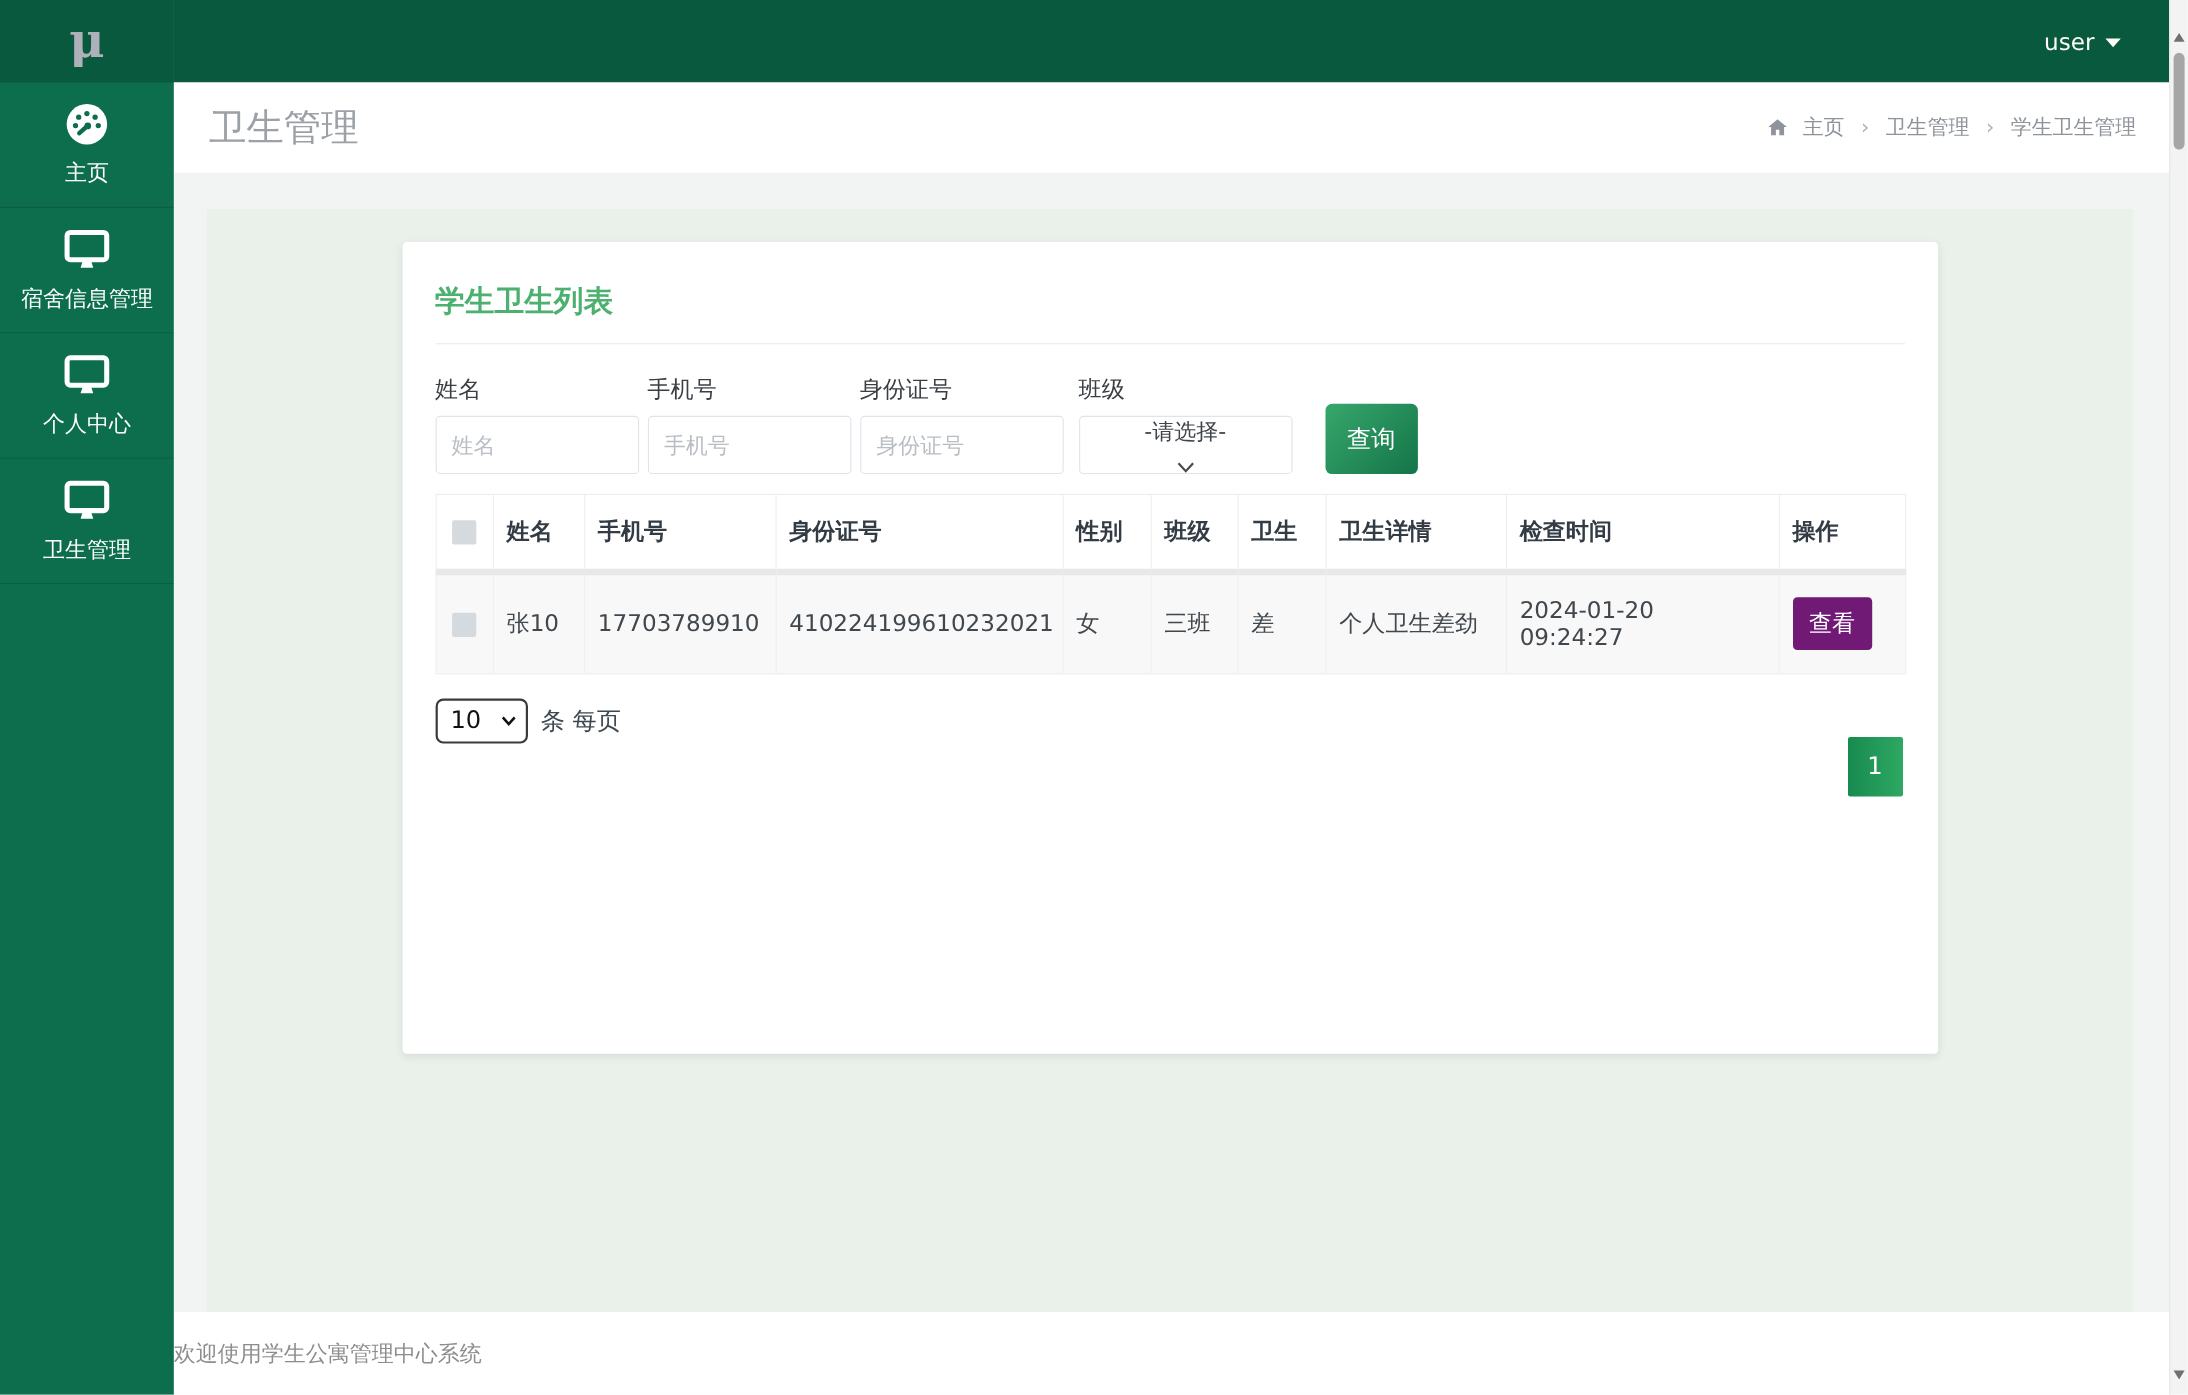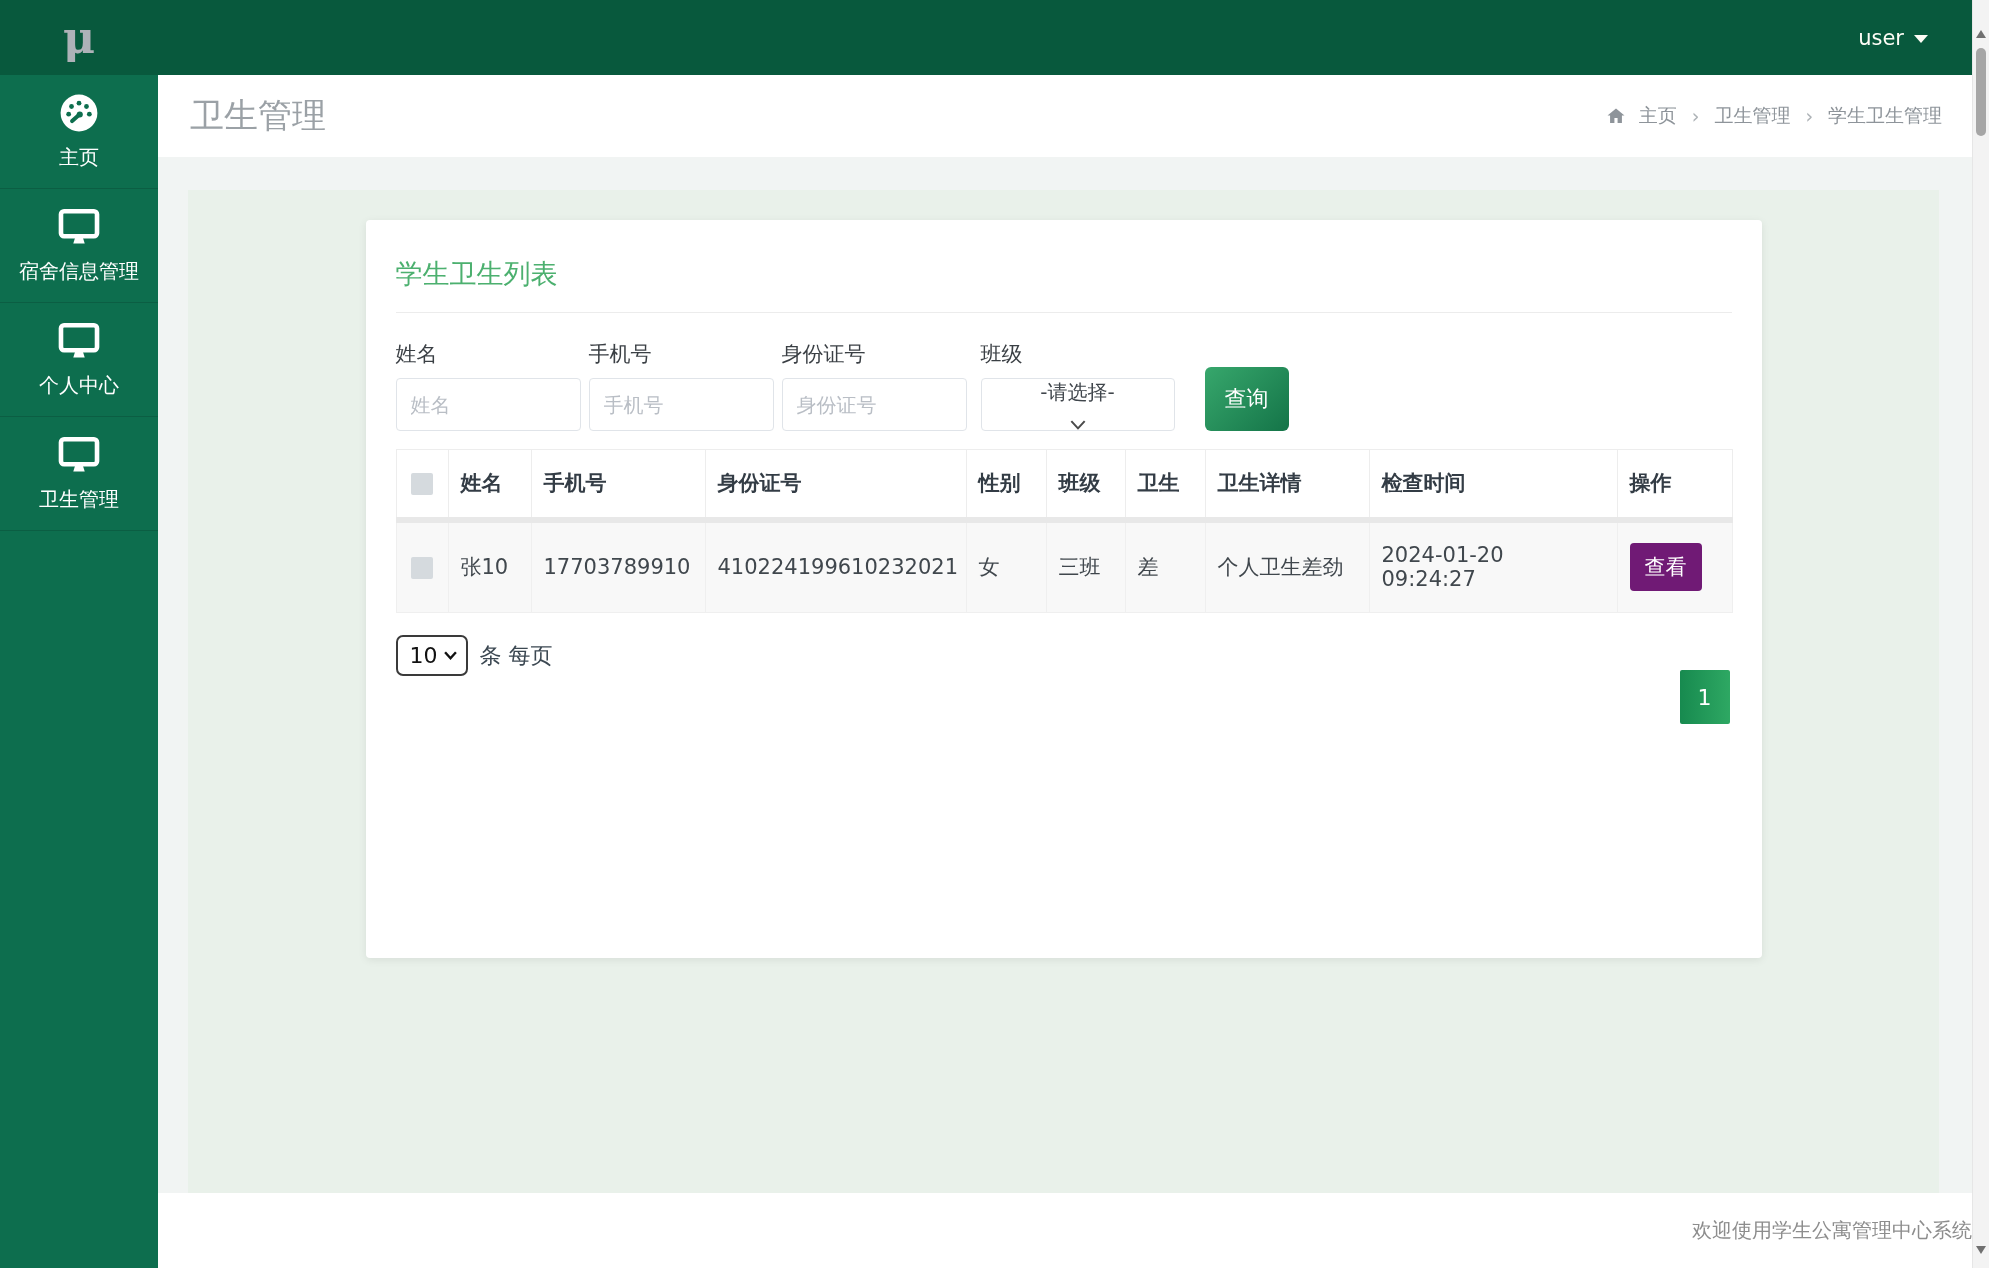--- a/index.html
+++ b/index.html
@@ -33,21 +33,21 @@
   .crumb { cursor:pointer; }
   .crumb-sep::before { content:"\203A"; color:#aeb3b7; font-size:19px; }
   .home-ic { display:flex; margin-right:-2px; }
 
   
   .content { position:absolute; left:158px; top:157px; width:1814px; height:1036px; background:#f1f4f3; }
   .inner-panel { position:absolute; left:30px; right:33px; top:33px; bottom:0; background:#e9f1ea; }
 
   .card { position:relative; width:1396px; height:738px; margin:30px auto 0; background:#ffffff;
           border-radius:4px; box-shadow:0 2px 8px rgba(0,0,0,0.08); padding:36px 30px 0; }
-  .card-title { color:#4cb06f; font-size:27px; font-weight:400; }
+  .card-title { color:#4cb06f; font-size:27px; font-weight:700; }
   .card-divider { height:1px; background:#ececec; margin:20px 0 27px; }
 
   
   .filters { display:flex; align-items:flex-end; }
   .filter-group { width:185px; margin-right:8px; }
   .filter-group.select-group { width:194px; margin-left:6px; }
   .filter-label { display:block; font-size:21px; color:#3a3f44; margin-bottom:10px; }
   .filter-input { width:100%; height:53px; border:1px solid #e0e4e9; border-radius:4px; padding:0 14px;
                   font-size:20px; color:#333; outline:none; font-family:inherit; }
   .filter-input::placeholder { color:#b9bec5; }
@@ -67,31 +67,31 @@
   tbody tr:nth-child(even) td { background:#ffffff; }
   th.cb-col, td.cb-col { text-align:center; padding:0; }
   .checkbox { width:22px; height:22px; background:#d5dade; border-radius:2px; display:inline-block;
               vertical-align:middle; cursor:pointer; }
   .view-btn { background:#701a75; color:#fff; border:none; border-radius:4px; font-size:21px;
               padding:10px 15px; cursor:pointer; font-family:inherit; }
 
   
   .pagination { position:relative; margin-top:22px; height:100px; }
   .pagesize-wrap { display:flex; align-items:center; gap:12px; }
-  .pagesize-select { width:72px; height:41px; border:2px solid #3a3a3a; border-radius:7px; background:#fff;
+  .pagesize-select { width:84px; height:41px; border:2px solid #3a3a3a; border-radius:7px; background:#fff;
                      display:flex; align-items:center; justify-content:space-between; padding:0 9px 0 12px;
                      font-size:22px; color:#111; cursor:pointer; }
   .pagesize-label { font-size:22px; color:#3c4852; }
   .page-btn { position:absolute; right:2px; top:35px; width:50px; height:54px; border:none; cursor:pointer;
               background:linear-gradient(90deg,#178a4f 0%,#2ea863 100%); color:#fff; font-size:22px;
               display:flex; align-items:center; justify-content:center; border-radius:2px; font-family:inherit; }
 
   
   .footer { position:absolute; left:158px; top:1193px; width:1814px; height:75px; background:#ffffff;
-            display:flex; align-items:center; justify-content:flex-end; color:#8d8d8d; font-size:20px;padding-left:12px; }
+            display:flex; align-items:center; justify-content:flex-start; color:#8d8d8d; font-size:20px; }
 
   
   .scrollbar { position:absolute; right:0; top:0; width:17px; height:1268px; background:#f3f3f3;
                border-left:1px solid #e6e6e6; z-index:5; }
   .sb-up { position:absolute; top:30px; left:3px; width:0; height:0;
            border-left:5px solid transparent; border-right:5px solid transparent;
            border-bottom:8px solid #707070; cursor:pointer; }
   .sb-thumb { position:absolute; top:48px; left:3px; width:10px; height:88px; background:#a6a6a6;
               border-radius:6px; cursor:pointer; }
   .sb-down { position:absolute; bottom:14px; left:3px; width:0; height:0;

